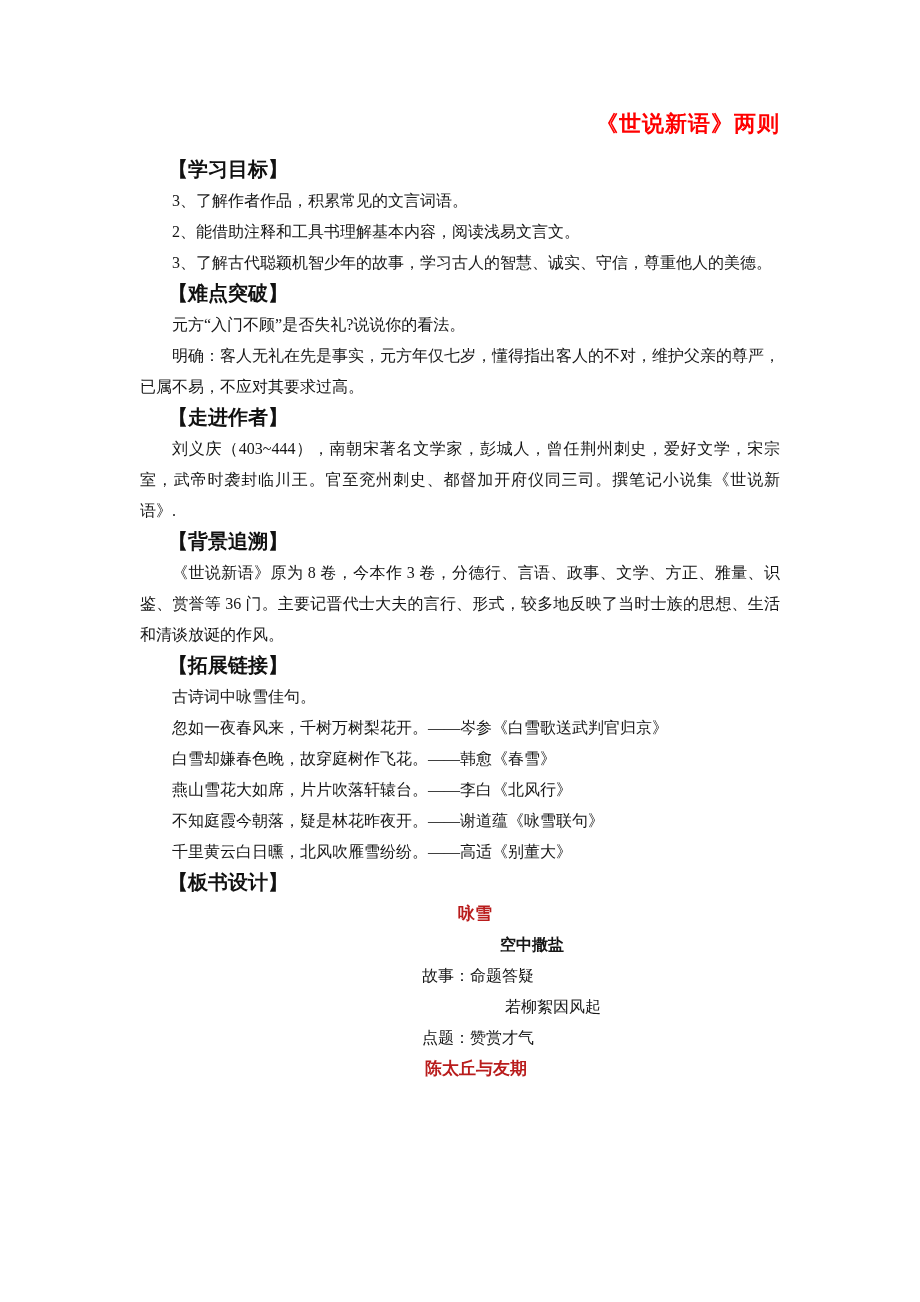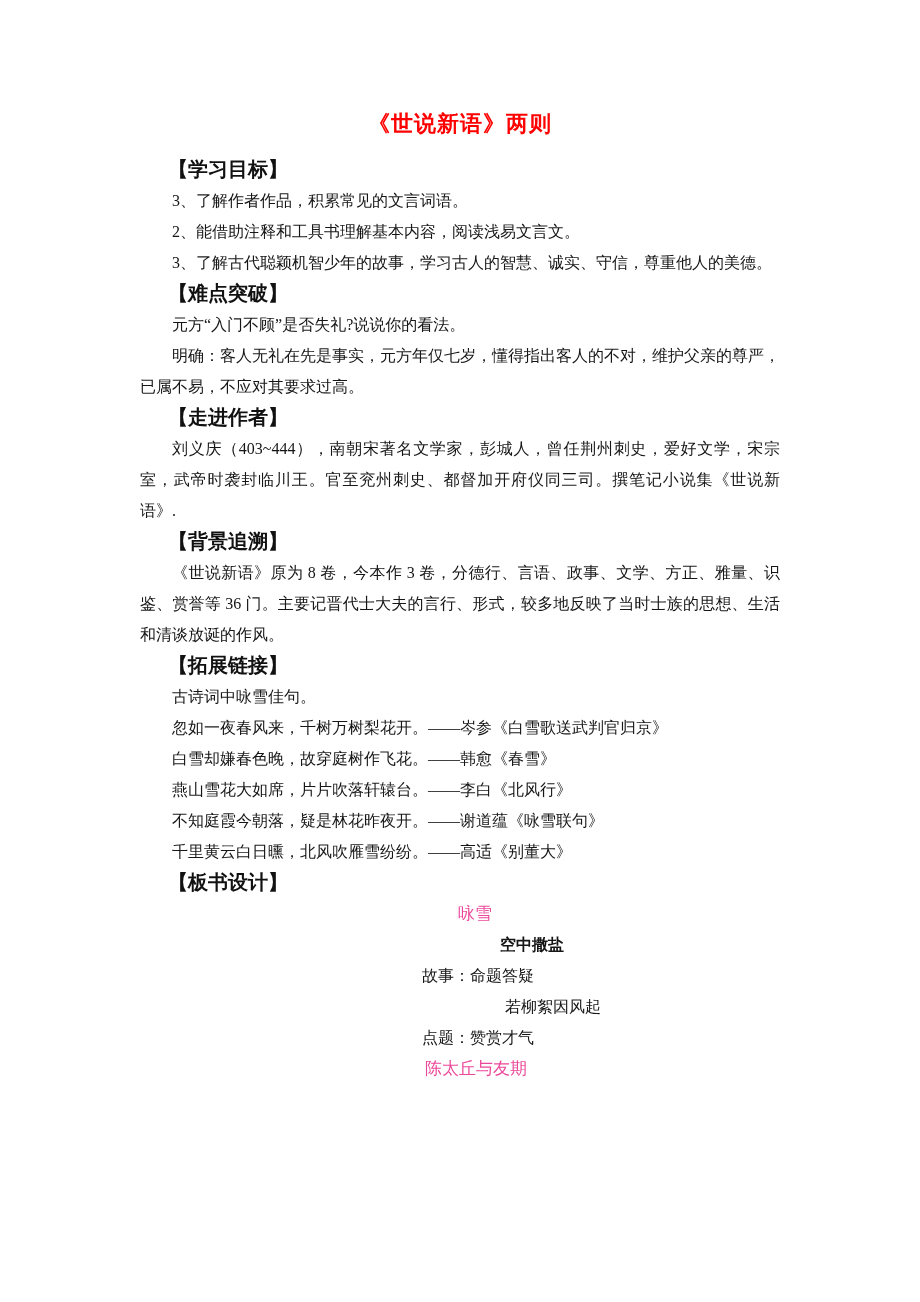--- a/index.html
+++ b/index.html
@@ -16,21 +16,21 @@
   .doc {
     box-sizing: border-box;
     width: 920px;
     height: 1302px;
     padding: 106px 140px 0 140px;
     font-family: "Liberation Serif", "DejaVu Serif", serif;
     font-size: 16px;
   }
   .title {
     margin: 0 0 12px 0;
-    text-align: center;
+    text-align: right;
     font-size: 22px;
     font-weight: bold;
     line-height: 36px;
     color: #ff0000;
     font-family: "Liberation Serif", "DejaVu Serif", serif;
     letter-spacing: 1px;
   }
   section { margin: 0; padding: 0; }
   .hdr {
     margin: 0;
@@ -48,24 +48,24 @@
     text-align: justify;
     word-break: break-all;
   }
   
   .board { margin: 0; }
   .bl {
     line-height: 31px;
     white-space: nowrap;
   }
   .b-head {
-    font-weight: normal;
+    font-weight: bold;
     font-size: 17px;
     font-family: "Liberation Sans", "DejaVu Sans", sans-serif;
-    color: #ec4899;
+    color: #b91c1c;
   }
   .i282 { margin-left: 282px; }
   .i285 { margin-left: 285px; }
   .i318 { margin-left: 318px; }
   .i360 { margin-left: 360px; font-weight: bold; }
   .i365 { margin-left: 365px; }
 </style>
 </head>
 <body>
 

